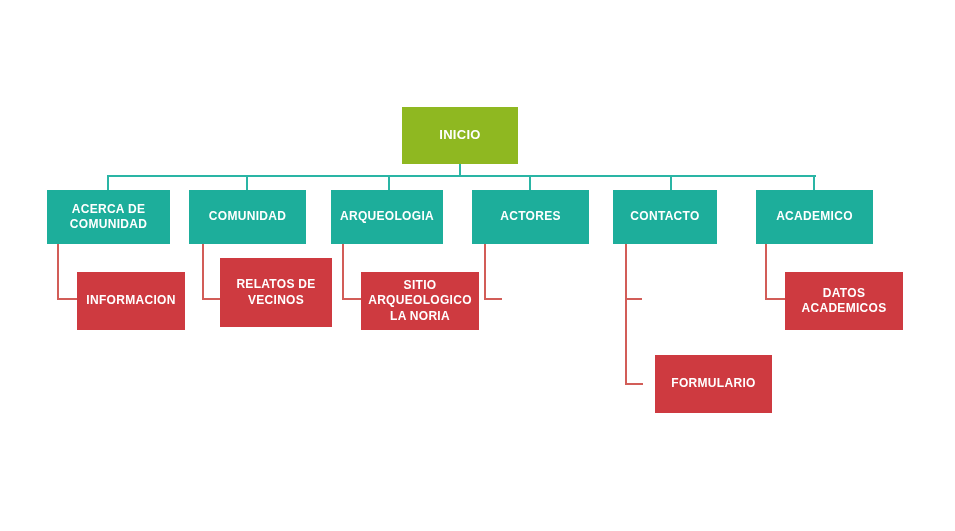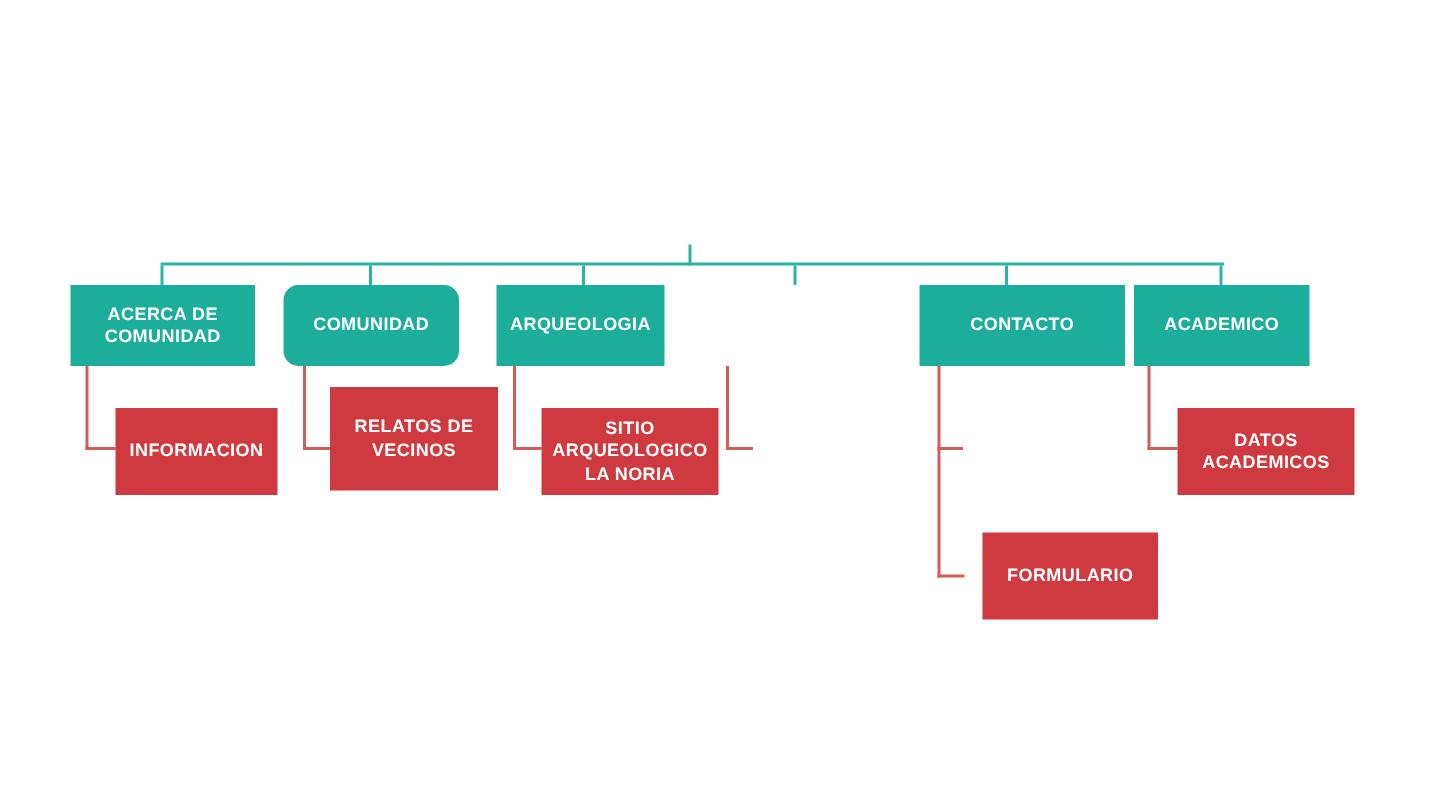--- a/index.html
+++ b/index.html
@@ -55,31 +55,37 @@
   <div class="line red" style="left:342px; top:244px; width:2px;  height:56px;"></div>
   <div class="line red" style="left:342px; top:298px; width:19px; height:2px;"></div>
   <div class="line red" style="left:484px; top:244px; width:2px;  height:56px;"></div>
   <div class="line red" style="left:484px; top:298px; width:18px; height:2px;"></div>
   <div class="line red" style="left:625px; top:244px; width:2px;  height:141px;"></div>
   <div class="line red" style="left:625px; top:298px; width:17px; height:2px;"></div>
   <div class="line red" style="left:625px; top:383px; width:18px; height:2px;"></div>
   <div class="line red" style="left:765px; top:244px; width:2px;  height:56px;"></div>
   <div class="line red" style="left:765px; top:298px; width:20px; height:2px;"></div>
 
+  <div class="node root" style="left:402px; top:107px; width:116px; height:57px;">
+    <span>INICIO</span>
+  </div>
 
   <div class="node section" style="left:47px;  top:190px; width:123px; height:54px;">
     <span>ACERCA DE COMUNIDAD</span>
   </div>
-  <div class="node section" style="left:189px; top:190px; width:117px; height:54px;border-radius:10px;">
+  <div class="node section" style="left:189px; top:190px; width:117px; height:54px;">
     <span>COMUNIDAD</span>
   </div>
   <div class="node section" style="left:331px; top:190px; width:112px; height:54px;">
     <span>ARQUEOLOGIA</span>
   </div>
-  <div class="node section" style="left:613px; top:190px; width:137px; height:54px;">
+  <div class="node section" style="left:472px; top:190px; width:117px; height:54px;">
+    <span>ACTORES</span>
+  </div>
+  <div class="node section" style="left:613px; top:190px; width:104px; height:54px;">
     <span>CONTACTO</span>
   </div>
   <div class="node section" style="left:756px; top:190px; width:117px; height:54px;">
     <span>ACADEMICO</span>
   </div>
 
   <div class="node page" style="left:77px;  top:272px; width:108px; height:58px;">
     <span>INFORMACION</span>
   </div>
   <div class="node page" style="left:220px; top:258px; width:112px; height:69px;">

